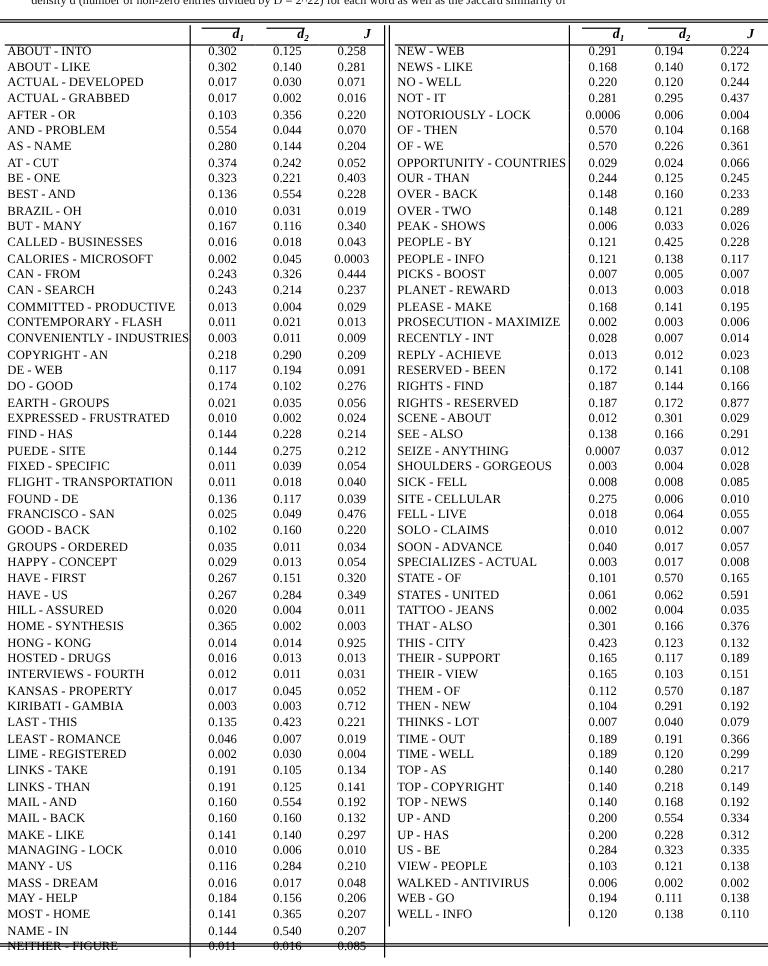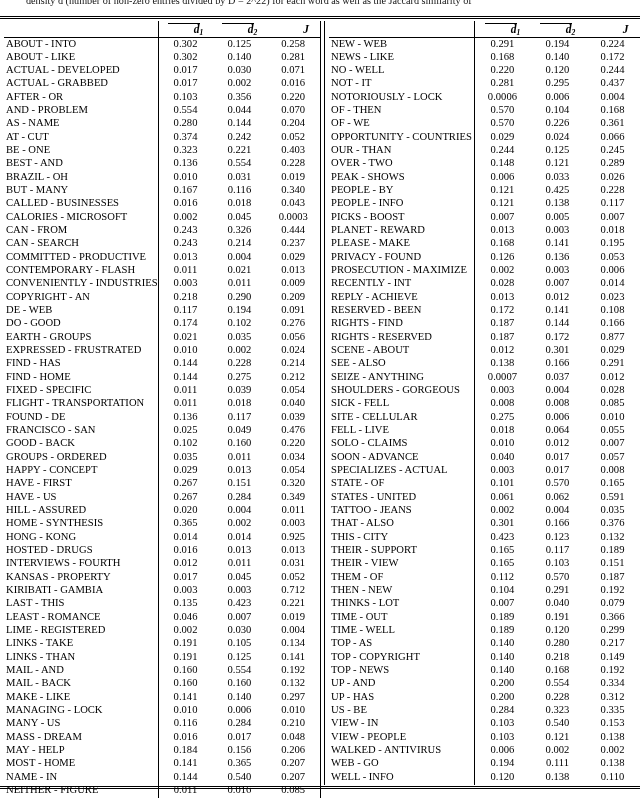--- a/index.html
+++ b/index.html
@@ -306,21 +306,21 @@
                 <td class="c-num">0.002</td>
                 <td class="c-num">0.024</td>
               </tr>
               <tr>
                 <td class="c-pair">FIND - HAS</td>
                 <td class="c-num">0.144</td>
                 <td class="c-num">0.228</td>
                 <td class="c-num">0.214</td>
               </tr>
               <tr>
-                <td class="c-pair">FIND - HOME</td>
+                <td class="c-pair">PUEDE - SITE</td>
                 <td class="c-num">0.144</td>
                 <td class="c-num">0.275</td>
                 <td class="c-num">0.212</td>
               </tr>
               <tr>
                 <td class="c-pair">FIXED - SPECIFIC</td>
                 <td class="c-num">0.011</td>
                 <td class="c-num">0.039</td>
                 <td class="c-num">0.054</td>
               </tr>
@@ -569,20 +569,26 @@
                 <td class="c-num">0.024</td>
                 <td class="c-num">0.066</td>
               </tr>
               <tr>
                 <td class="c-pair">OUR - THAN</td>
                 <td class="c-num">0.244</td>
                 <td class="c-num">0.125</td>
                 <td class="c-num">0.245</td>
               </tr>
               <tr>
+                <td class="c-pair">OVER - BACK</td>
+                <td class="c-num">0.148</td>
+                <td class="c-num">0.160</td>
+                <td class="c-num">0.233</td>
+              </tr>
+              <tr>
                 <td class="c-pair">OVER - TWO</td>
                 <td class="c-num">0.148</td>
                 <td class="c-num">0.121</td>
                 <td class="c-num">0.289</td>
               </tr>
               <tr>
                 <td class="c-pair">PEAK - SHOWS</td>
                 <td class="c-num">0.006</td>
                 <td class="c-num">0.033</td>
                 <td class="c-num">0.026</td>
@@ -611,26 +617,20 @@
                 <td class="c-num">0.003</td>
                 <td class="c-num">0.018</td>
               </tr>
               <tr>
                 <td class="c-pair">PLEASE - MAKE</td>
                 <td class="c-num">0.168</td>
                 <td class="c-num">0.141</td>
                 <td class="c-num">0.195</td>
               </tr>
               <tr>
-                <td class="c-pair">PRIVACY - FOUND</td>
-                <td class="c-num">0.126</td>
-                <td class="c-num">0.136</td>
-                <td class="c-num">0.053</td>
-              </tr>
-              <tr>
                 <td class="c-pair">PROSECUTION - MAXIMIZE</td>
                 <td class="c-num">0.002</td>
                 <td class="c-num">0.003</td>
                 <td class="c-num">0.006</td>
               </tr>
               <tr>
                 <td class="c-pair">RECENTLY - INT</td>
                 <td class="c-num">0.028</td>
                 <td class="c-num">0.007</td>
                 <td class="c-num">0.014</td>
@@ -821,26 +821,20 @@
                 <td class="c-num">0.228</td>
                 <td class="c-num">0.312</td>
               </tr>
               <tr>
                 <td class="c-pair">US - BE</td>
                 <td class="c-num">0.284</td>
                 <td class="c-num">0.323</td>
                 <td class="c-num">0.335</td>
               </tr>
               <tr>
-                <td class="c-pair">VIEW - IN</td>
-                <td class="c-num">0.103</td>
-                <td class="c-num">0.540</td>
-                <td class="c-num">0.153</td>
-              </tr>
-              <tr>
                 <td class="c-pair">VIEW - PEOPLE</td>
                 <td class="c-num">0.103</td>
                 <td class="c-num">0.121</td>
                 <td class="c-num">0.138</td>
               </tr>
               <tr>
                 <td class="c-pair">WALKED - ANTIVIRUS</td>
                 <td class="c-num">0.006</td>
                 <td class="c-num">0.002</td>
                 <td class="c-num">0.002</td>

